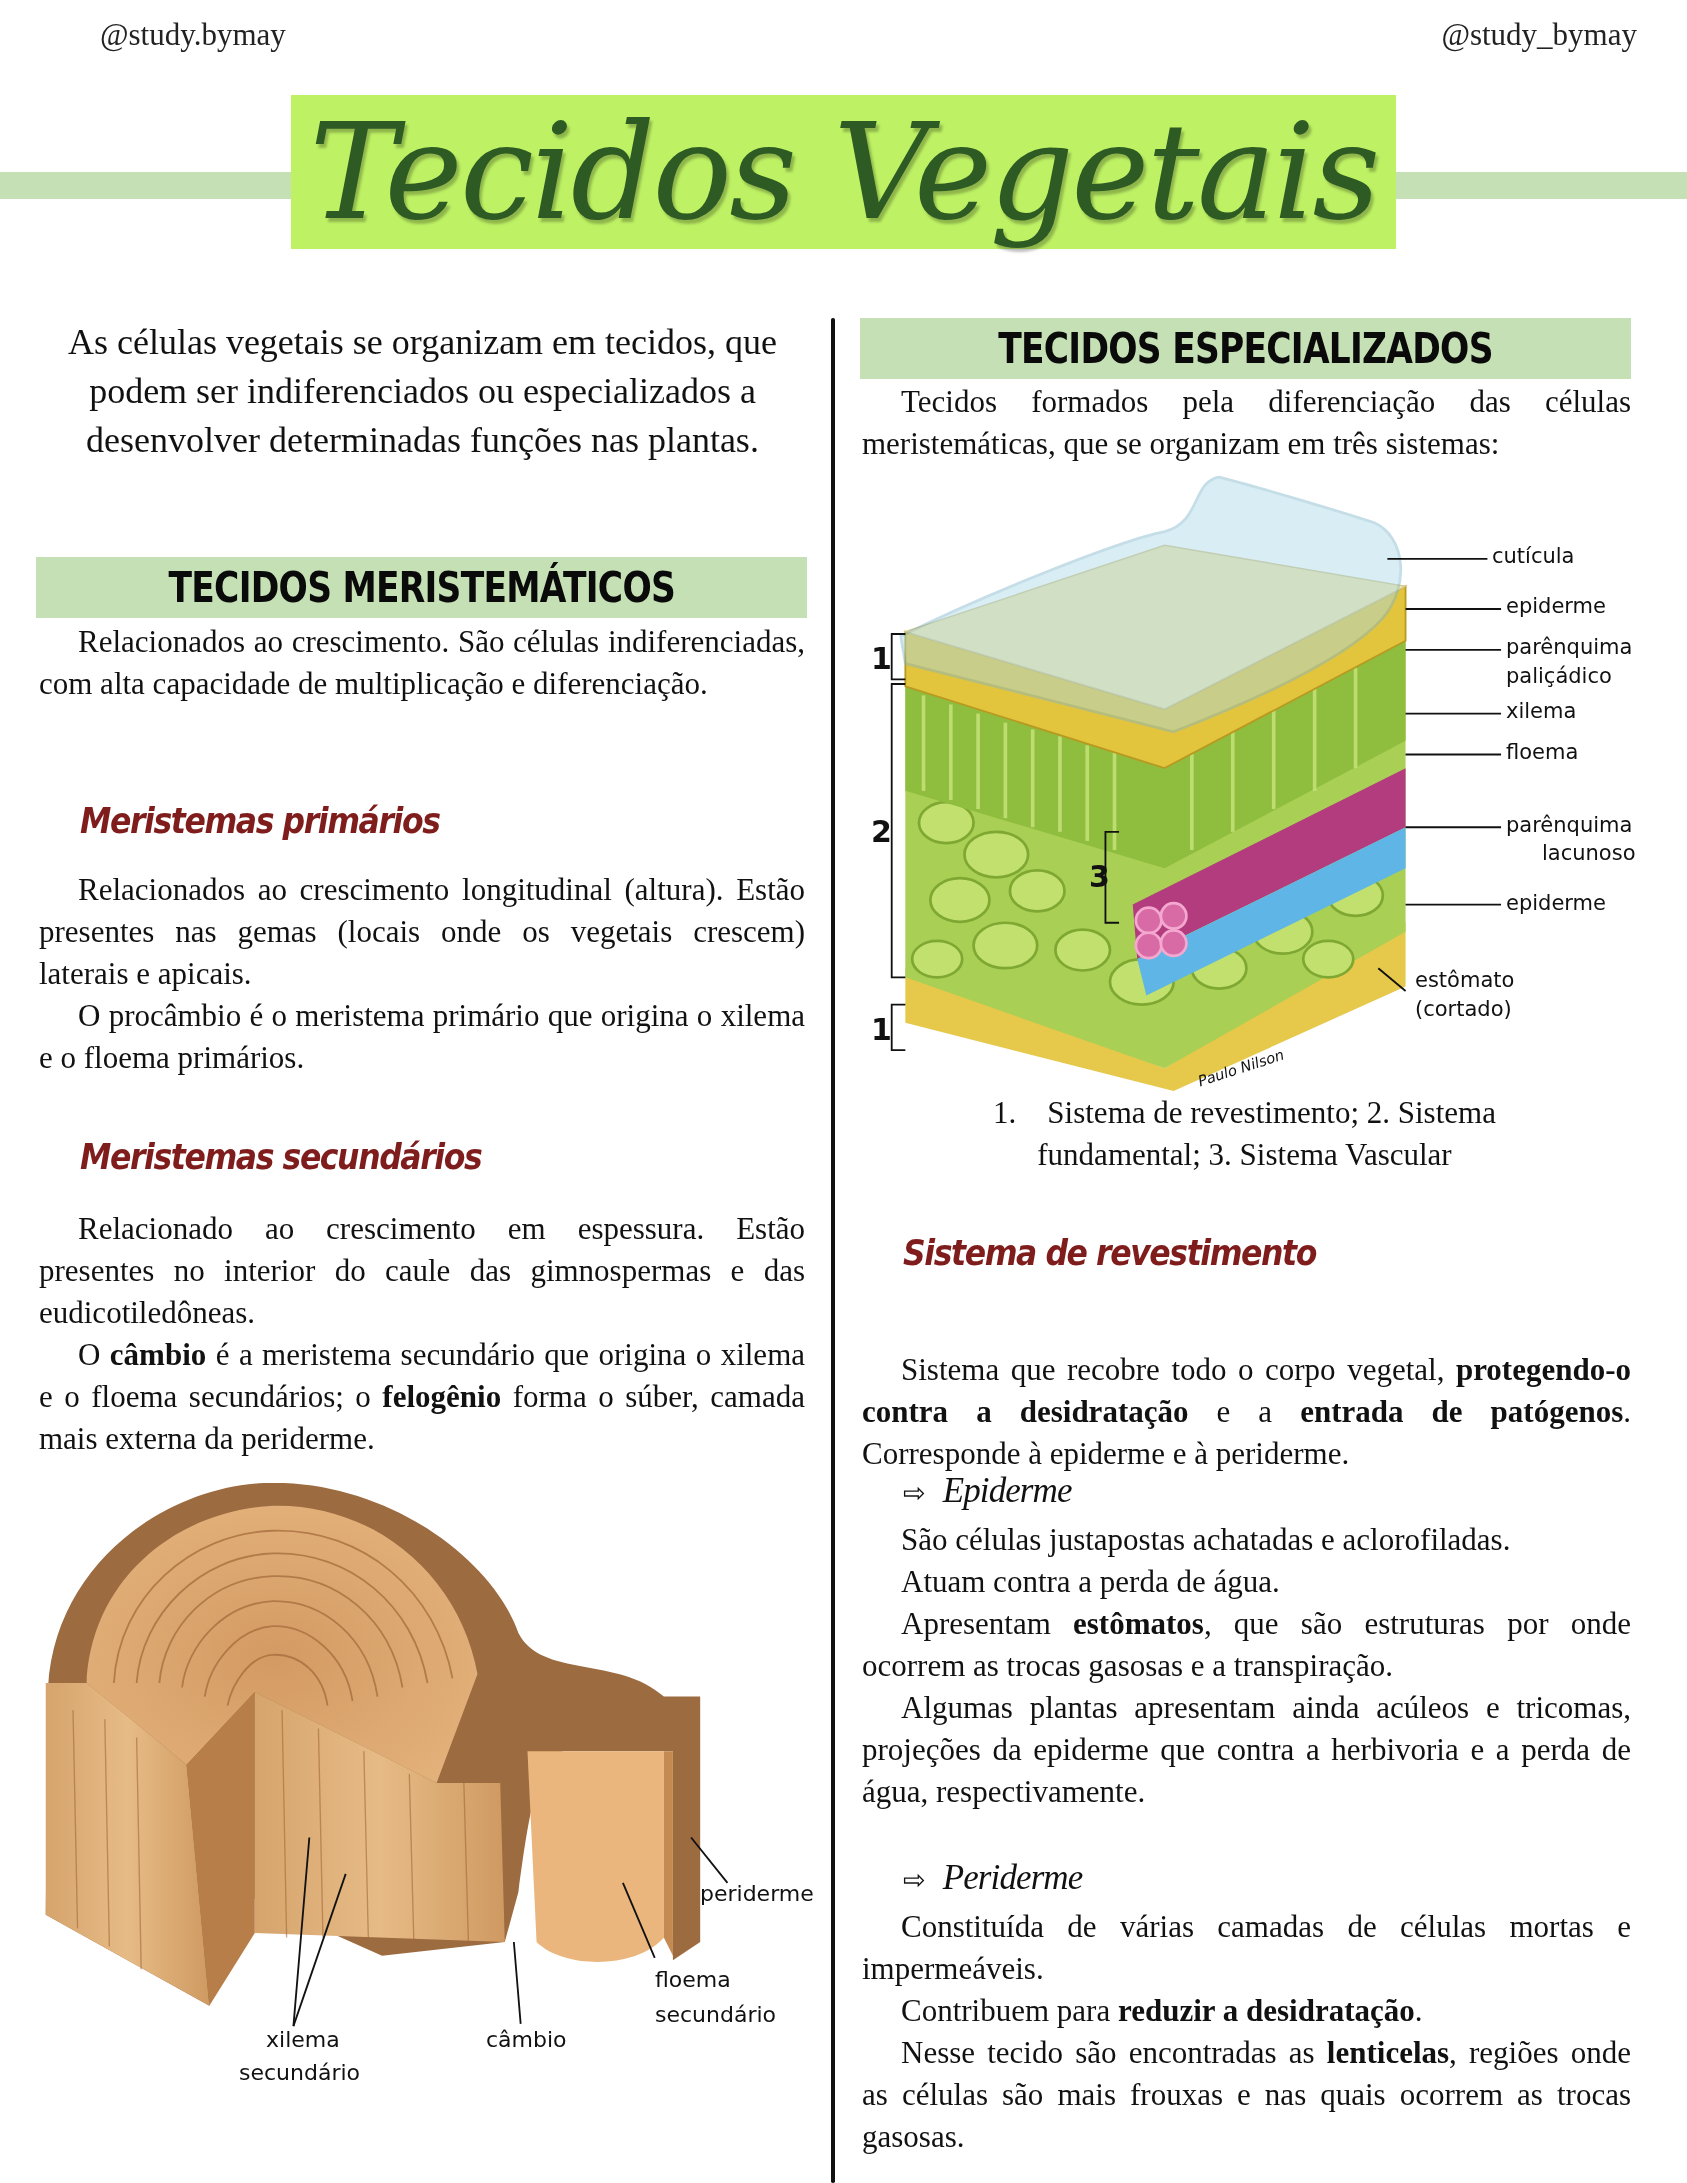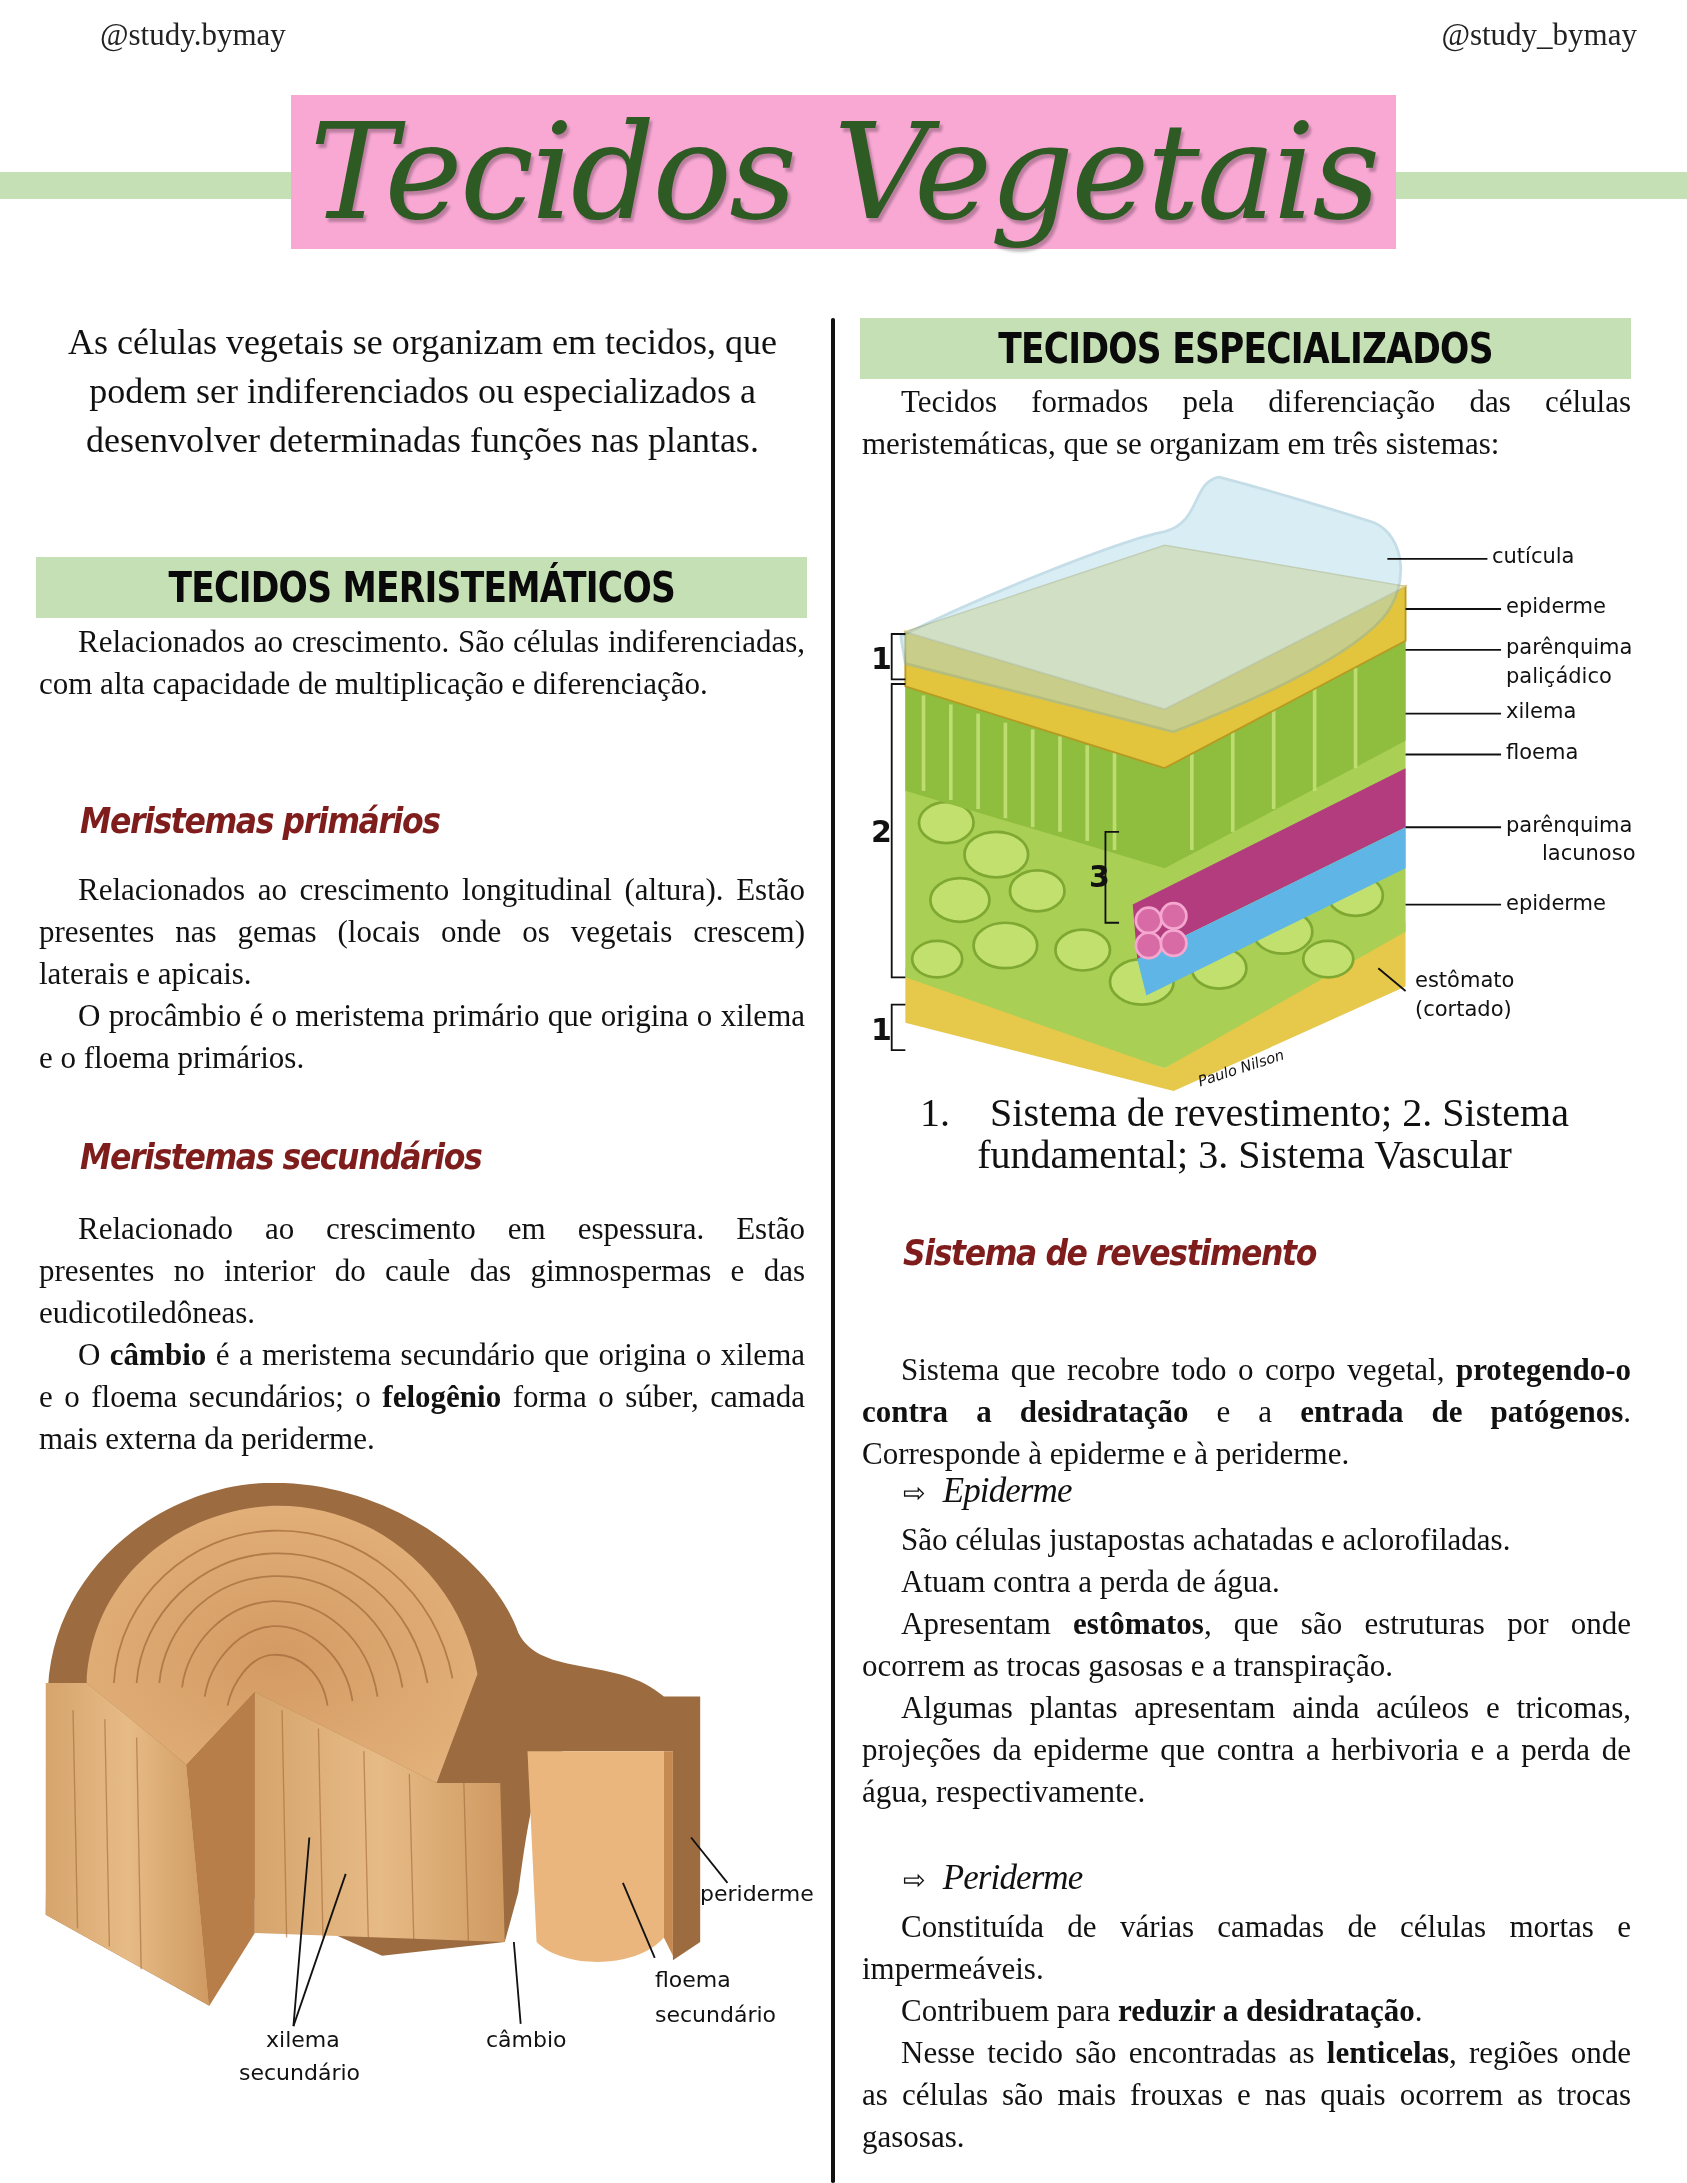--- a/index.html
+++ b/index.html
@@ -5,34 +5,34 @@
   html, body { margin:0; padding:0; }
   body { width:1687px; height:2183px; background:#ffffff; position:relative; overflow:hidden;
          font-family:"DejaVu Serif", "Liberation Serif", serif; color:#111; }
   .abs { position:absolute; }
   .watermark { font-family:"Liberation Serif", serif; font-size:31px; color:#222; top:17.3px; }
   .title-bar { background:#c5e0b4; height:27px; top:172px; }
   .title { top:77px; left:0; width:1687px; text-align:center;
            font-family:"DejaVu Serif", serif; font-style:italic; font-size:132px;
            color:#2e5a24; letter-spacing:-2.7px; line-height:191px;
            text-shadow:2.7px 3.6px 2.7px rgba(0,0,0,0.25); }
-  .title span { background:#f9a8d4; padding:0 18px; }
+  .title span { background:#bef264; padding:0 18px; }
   .divider { left:831px; top:318px; width:3.6px; height:1865px; background:#111; border-radius:1.8px; }
   .col-text { font-family:"Liberation Serif", serif; font-size:31px; line-height:42px; text-align:justify; }
   .col-text p { margin:0; text-indent:39px; }
   .intro { font-family:"Liberation Serif", serif; font-size:36px; line-height:49px; text-align:center; }
   .section-bar { background:#c5e0b4; height:61px; display:flex; align-items:center; justify-content:center; }
   .section-bar span { font-family:"DejaVu Sans", sans-serif; font-weight:bold; font-size:42px;
                       letter-spacing:-0.9px; transform:scaleX(0.82); display:inline-block; color:#0a0a0a; }
   .subhead { font-family:"DejaVu Sans Condensed","DejaVu Sans", sans-serif; font-weight:bold; font-style:italic;
              font-size:35px; letter-spacing:-1.4px; color:#7f1d1d; }
   .subhead2 { font-family:Liberation Serif, serif; font-style:italic; font-size:35px; color:#111; letter-spacing:-0.9px; }
   .arrow { font-size:27px; margin-right:18px; font-style:normal; }
   b { font-weight:bold; }
-  .caption { font-family:"Liberation Serif", serif; font-size:40px; line-height:42px; text-align:center; }
+  .caption { font-family:"Liberation Serif", serif; font-size:31px; line-height:42px; text-align:center; }
   .lbl { font-family:"DejaVu Sans", sans-serif; font-size:22px; color:#111; }
   .lbl-s { font-family:"DejaVu Sans", sans-serif; font-size:21px; color:#111; }
   .num { font-family:"DejaVu Sans", sans-serif; font-weight:bold; font-size:30px; color:#111; }
 </style>
 </head>
 <body>
 
 <div class="abs watermark" style="left:100px;">@study.bymay</div>
 <div class="abs watermark" style="right:50px;">@study_bymay</div>
 

